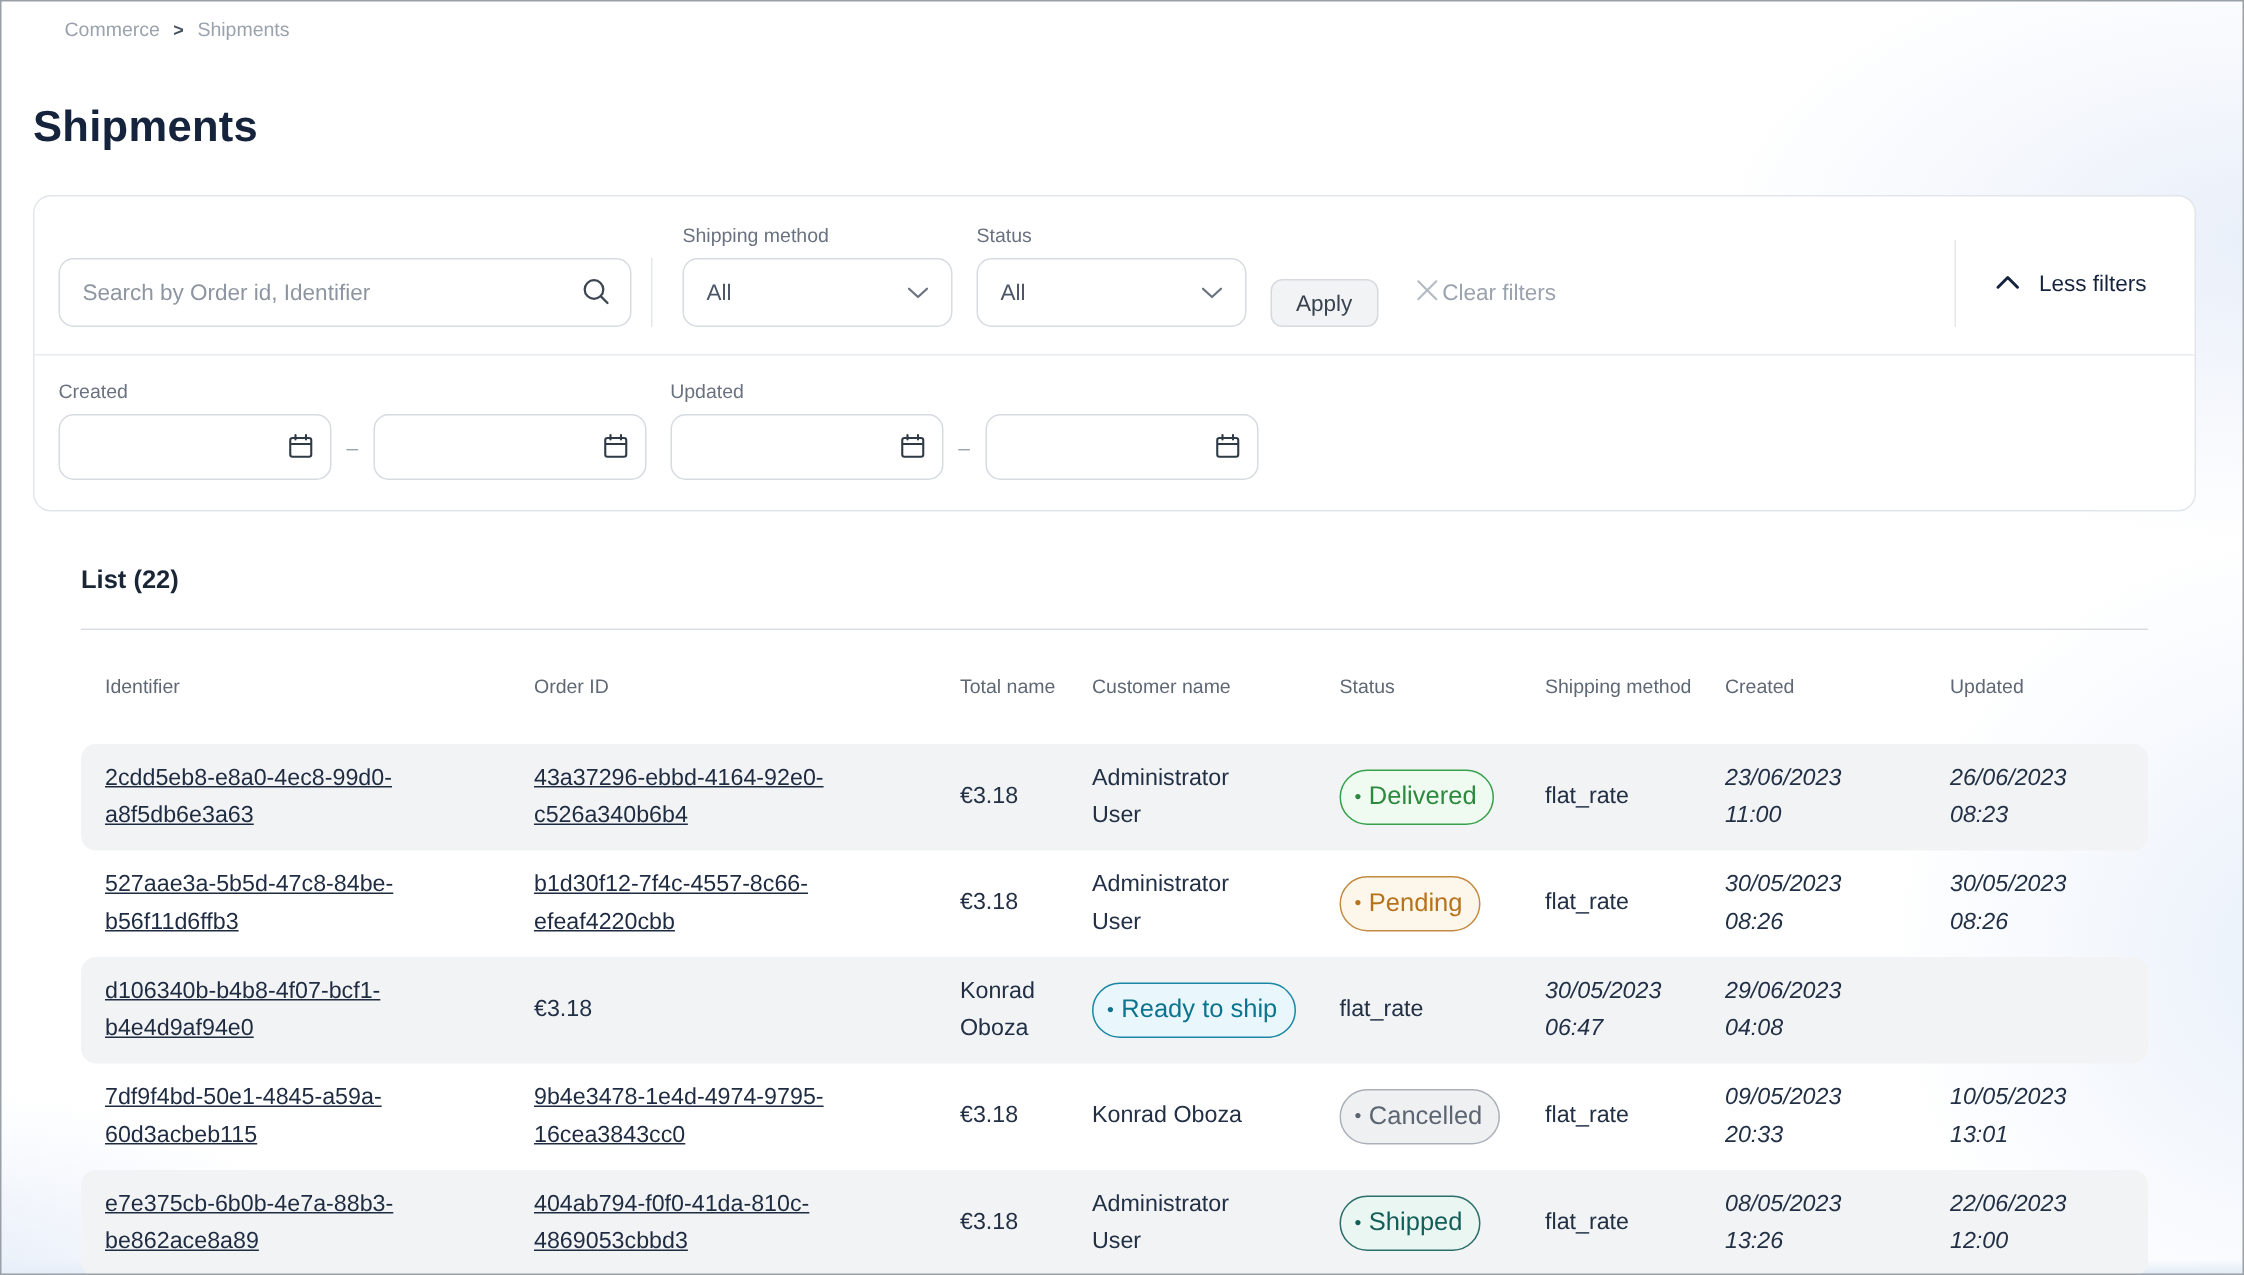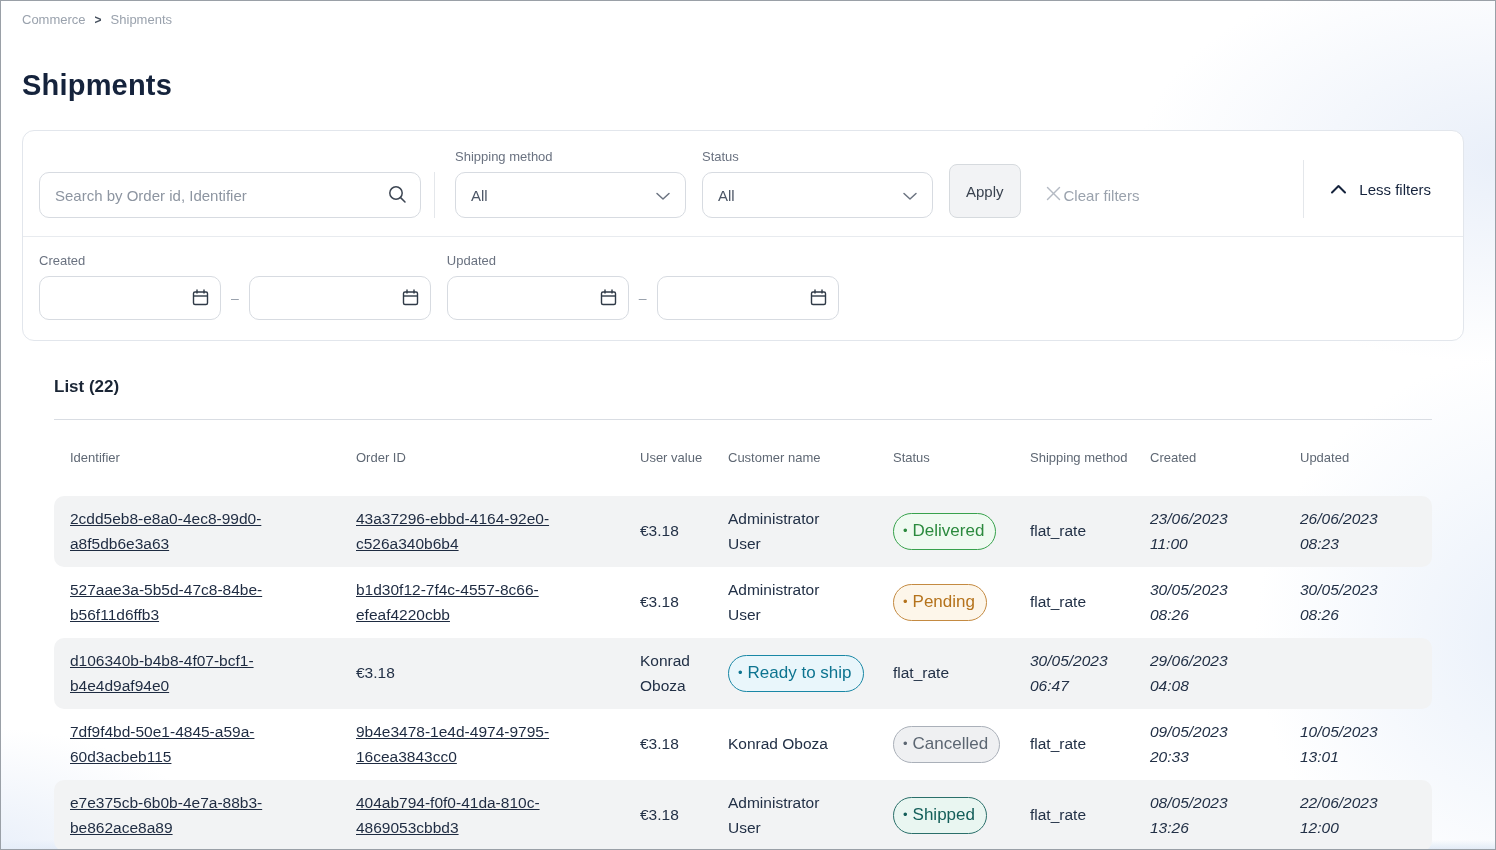--- a/index.html
+++ b/index.html
@@ -12,21 +12,21 @@
       radial-gradient(520px 520px at 103% 75%, #e9f0fa 0%, rgba(255,255,255,0) 55%),
       radial-gradient(420px 220px at -2% 101%, #e7eef9 0%, rgba(255,255,255,0) 60%),
       linear-gradient(to top, #dde7f4 0, rgba(255,255,255,0) 10px),
       #ffffff;
     position:relative;
     overflow:hidden;
   }
   .frame { position:absolute; inset:0; border:1px solid #9aa0a7; pointer-events:none; z-index:50; }
 
   
-  .breadcrumb { padding:12px 0 0 22px; font-size:13px; color:#9aa2ad; display:flex; gap:9px; align-items:flex-end; }
+  .breadcrumb { padding:12px 0 0 22px; font-size:13px; color:#9aa2ad; display:flex; gap:9px; align-items:flex-end;margin-left:21px; }
   .breadcrumb a { color:#9aa2ad; text-decoration:none; cursor:pointer; }
   .crumb-sep { color:#46505e; font-size:12px; font-weight:700; }
   h1.page-title { margin:42px 0 0 22px; font-size:29px; font-weight:700; color:#15233c; letter-spacing:.2px; }
 
   
   .filter-card {
     margin:28px 32px 0 22px;
     background:#fff;
     border:1px solid #e2e6ec;
     border-radius:12px;
@@ -37,27 +37,27 @@
   .search-wrap { position:relative; width:382px; }
   .search-input {
     width:100%; height:46px; border:1px solid #d7dbe1; border-radius:10px;
     padding:0 44px 0 15px; font-size:15px; color:#223046; outline:none;
     font-family:"Liberation Sans", sans-serif; background:#fff;
   }
   .search-input::placeholder { color:#8d95a1; }
   .search-icon { position:absolute; right:13px; top:12px; cursor:pointer; }
   .vdivider { width:1px; background:#e4e7eb; height:46px; margin:0 20px 0 13px; }
   .select {
-    width:231px; height:46px; border:1px solid #d7dbe1; border-radius:10px;
+    width:180px; height:46px; border:1px solid #d7dbe1; border-radius:10px;
     display:flex; align-items:center; justify-content:space-between;
     padding:0 14px 0 15px; font-size:15px; color:#4c5666; cursor:pointer; background:#fff;
   }
   .sel-status { margin-left:16px; }
   .apply-btn {
-    margin-left:16px; height:54px; padding:0 16px; font-size:15px; color:#39424f;
+    margin-left:16px; height:32px; padding:0 16px; font-size:15px; color:#39424f;
     background:#f2f3f5; border:1px solid #d6dade; border-radius:8px; cursor:pointer;
     font-family:"Liberation Sans", sans-serif;
   }
   .clear-btn { margin-left:24px; height:46px; display:flex; align-items:center; gap:2px;
     background:none; border:none; cursor:pointer; font-size:15px; color:#9aa2ad;
     font-family:"Liberation Sans", sans-serif; }
   .less-wrap { margin-left:auto; display:flex; align-items:center; }
   .vdivider-tall { width:1px; background:#e4e7eb; height:58px; margin-right:26px; }
   .less-btn { display:flex; align-items:center; gap:12px; background:none; border:none; cursor:pointer;
     font-size:15px; font-weight:400; color:#15233c; font-family:"Liberation Sans", sans-serif; padding-right:16px; }
@@ -232,21 +232,21 @@
   </div>
 </div>
 
 <div class="list-section">
   <div class="list-title">List (22)</div>
   <div class="list-divider"></div>
 
   <div class="grid-row thead">
     <span class="th">Identifier</span>
     <span class="th">Order ID</span>
-    <span class="th">User value</span>
+    <span class="th">Total name</span>
     <span class="th">Customer name</span>
     <span class="th">Status</span>
     <span class="th">Shipping method</span>
     <span class="th">Created</span>
     <span class="th">Updated</span>
   </div>
 
   <div class="tbody">
       <div class="grid-row striped">
     <span class="cell"><a>2cdd5eb8-e8a0-4ec8-99d0-a8f5db6e3a63</a></span>

